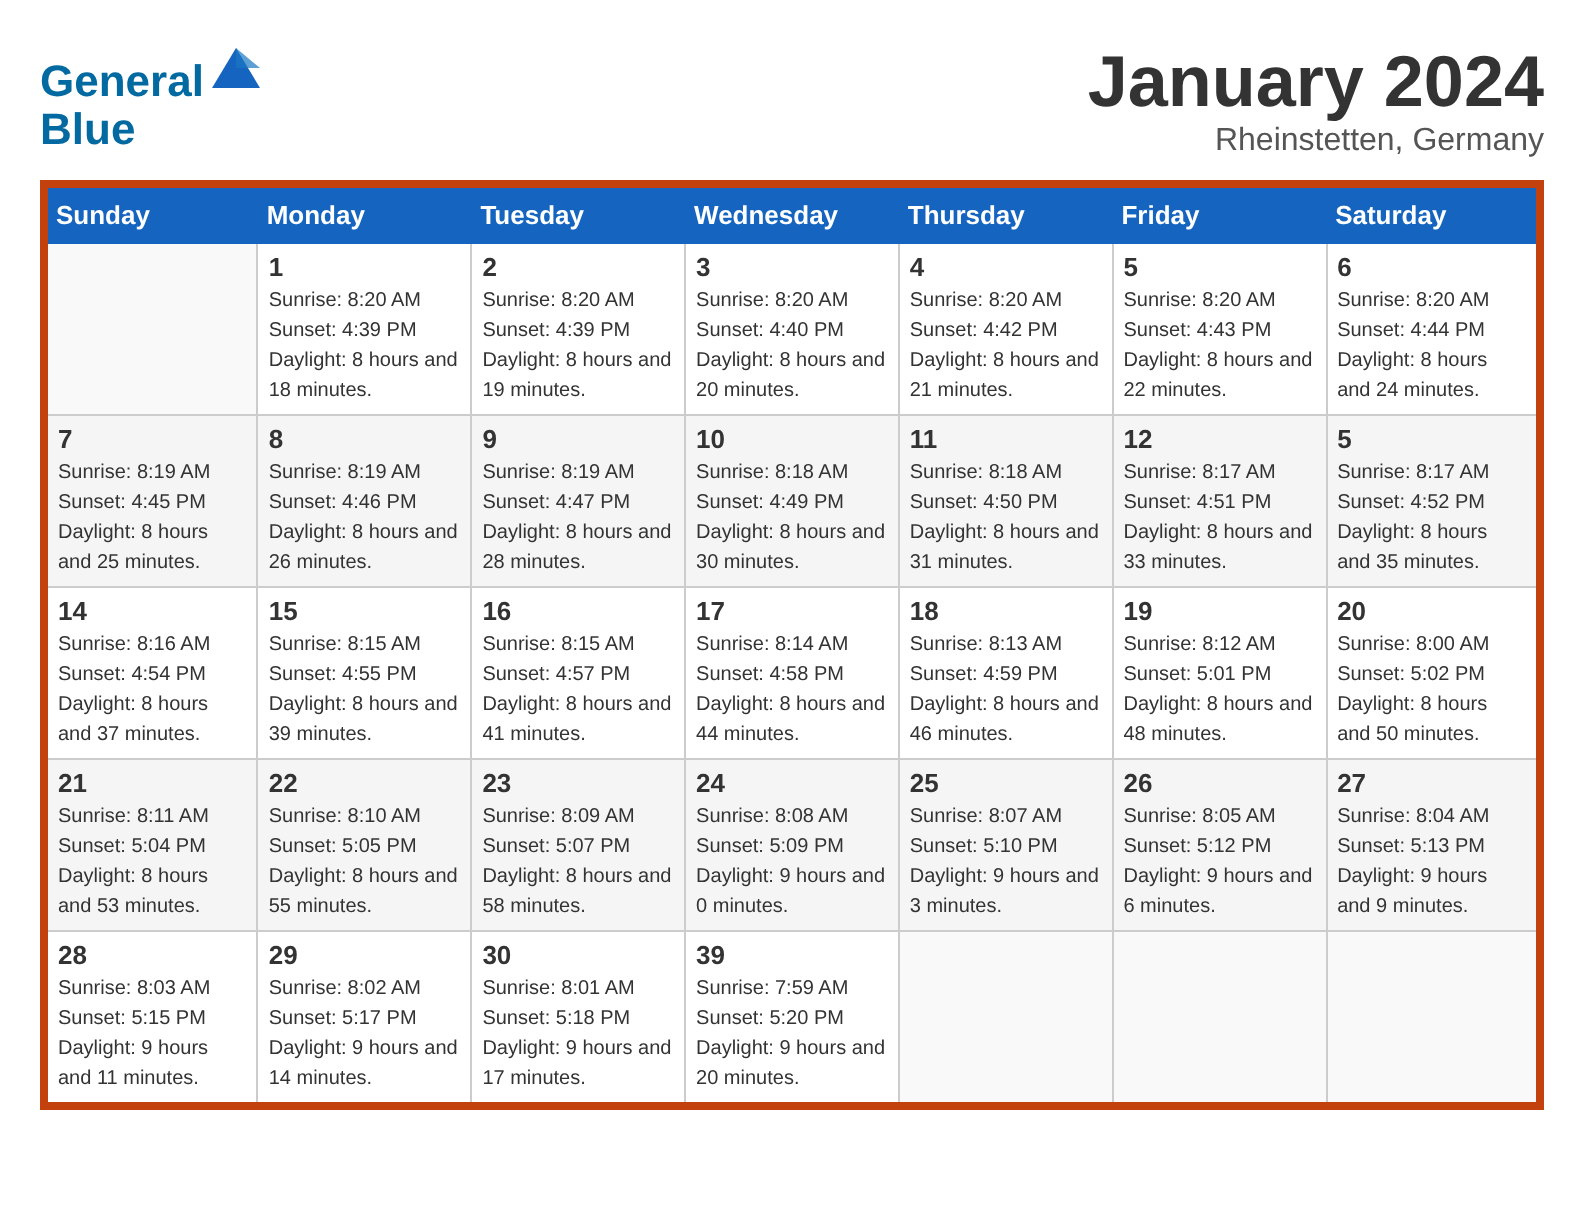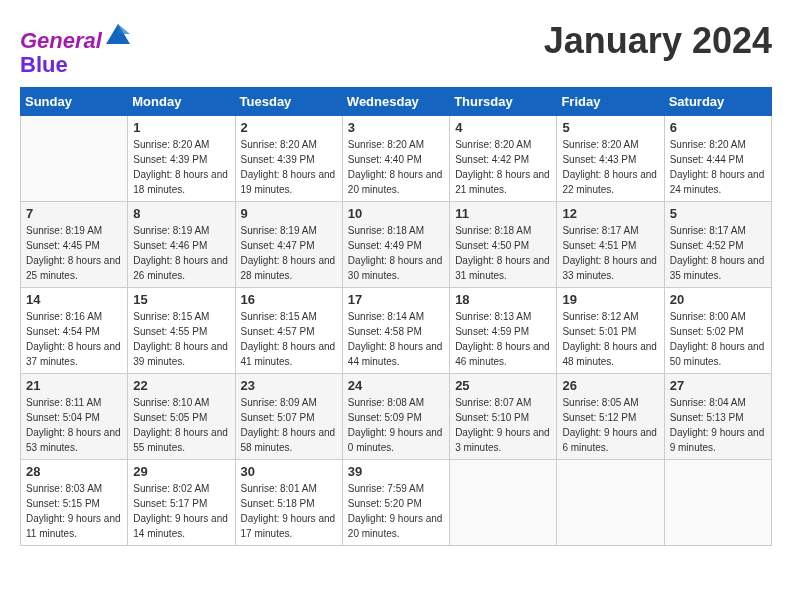--- a/index.html
+++ b/index.html
@@ -18,43 +18,43 @@
     }
     .logo {
       display: flex;
       align-items: center;
     }
     .logo-text {
       font-size: 22px;
       font-weight: bold;
       line-height: 1.1;
     }
-    .logo-general { color: #a21caf; font-style: italic; }
-    .logo-blue { color: #6d28d9; }
+    .logo-general { color: #0369a1; }
+    .logo-blue { color: #0369a1; }
     .logo-icon {
       width: 28px;
       height: 28px;
       margin-left: 2px;
     }
     .title-block {
       text-align: right;
     }
     .month-title {
       font-size: 36px;
       color: #333;
       font-weight: bold;
     }
     .location-title {
       font-size: 16px;
       color: #555;
     }
     .calendar {
       width: 100%;
       border-collapse: collapse;
-      border: 1px solid #c2410c;
+      border: 4px solid #c2410c;
     }
     .calendar th {
       background: #1565c0;
       color: #fff;
       font-size: 13px;
       font-weight: bold;
       padding: 6px 4px;
       text-align: left;
       border: 1px solid #1565c0;
     }
@@ -96,20 +96,21 @@
         <span class="logo-general">General</span><svg class="logo-icon" viewBox="0 0 28 28">
             <polygon points="14,4 26,24 2,24" fill="#1565c0"></polygon>
             <polygon points="14,4 26,14 14,14" fill="#1a78c2" opacity="0.7"></polygon>
           </svg><br>
         <span class="logo-blue">Blue</span>
       </div>
     </div>
   </div>
   <div class="title-block">
     <div class="month-title">January 2024</div>
+    <div class="location-title">Rheinstetten, Germany</div>
   </div>
 </div>
 
 <table class="calendar">
   <thead>
     <tr id="weekday-header">
         <th>Sunday</th>
         <th>Monday</th>
         <th>Tuesday</th>
         <th>Wednesday</th>

